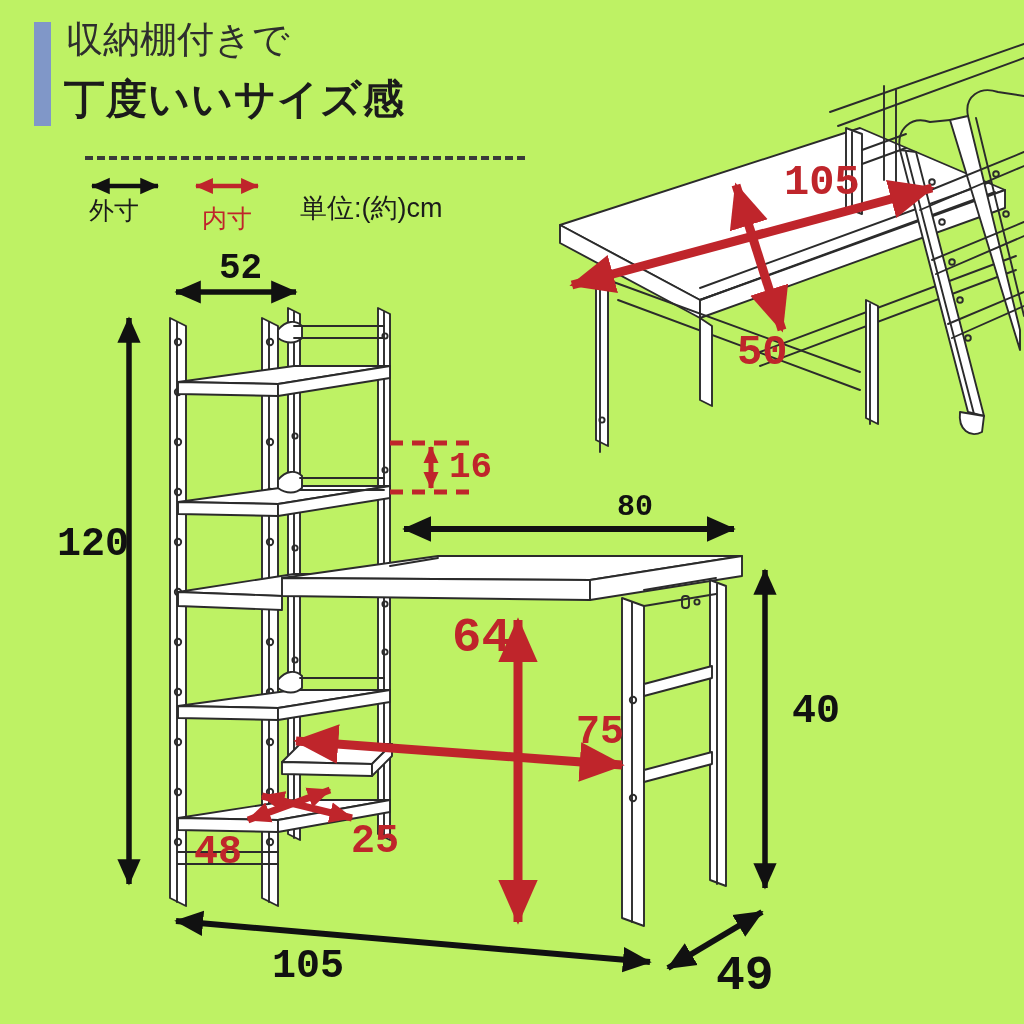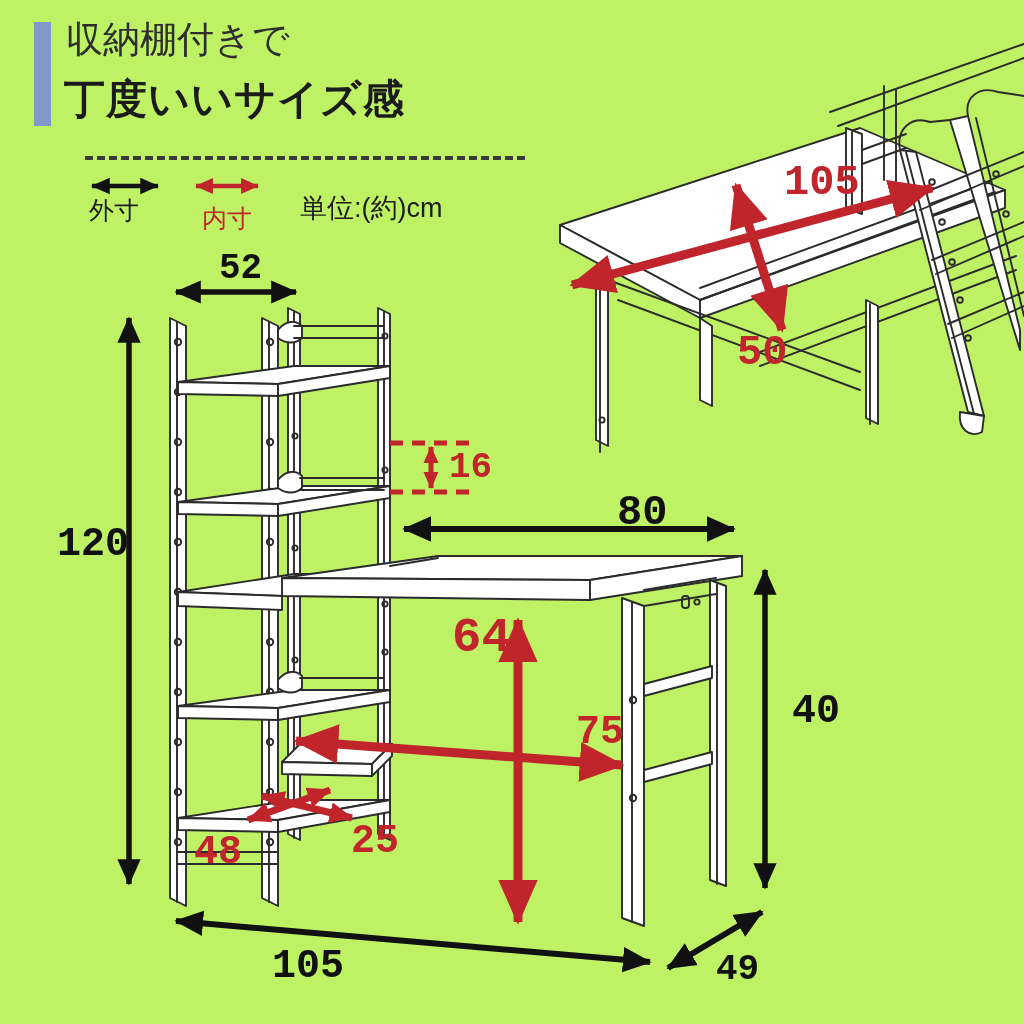--- a/index.html
+++ b/index.html
@@ -355,29 +355,29 @@
 
     <line x1="668" y1="968" x2="762" y2="912" stroke="#111111" stroke-width="6" marker-start="url(#bk-arrow-s)" marker-end="url(#bk-arrow-s)"></line>
   </svg>
 
   <div class="dim black" style="left:219px; top:251px; font-size:36px;">52</div>
 
   <div class="dim black" style="left:57px; top:525px; font-size:40px;">120</div>
 
   <div class="dim red" style="left:449px; top:450px; font-size:36px;">16</div>
 
-  <div class="dim black" style="left:617px; top:492px; font-size:42px;">80</div>
+  <div class="dim black" style="left:617px; top:492px; font-size:30px;">80</div>
 
   <div class="dim red" style="left:452px; top:614px; font-size:49px;">64</div>
 
   <div class="dim red" style="left:576px; top:713px; font-size:40px;">75</div>
 
   <div class="dim black" style="left:792px; top:692px; font-size:40px;">40</div>
 
   <div class="dim red" style="left:194px; top:833px; font-size:40px;">48</div>
 
   <div class="dim red" style="left:351px; top:822px; font-size:40px;">25</div>
 
   <div class="dim black" style="left:272px; top:947px; font-size:40px;">105</div>
 
-  <div class="dim black" style="left:716px; top:952px; font-size:36px;">49</div>
+  <div class="dim black" style="left:716px; top:952px; font-size:48px;">49</div>
 
 </div>
 
 </body></html>

